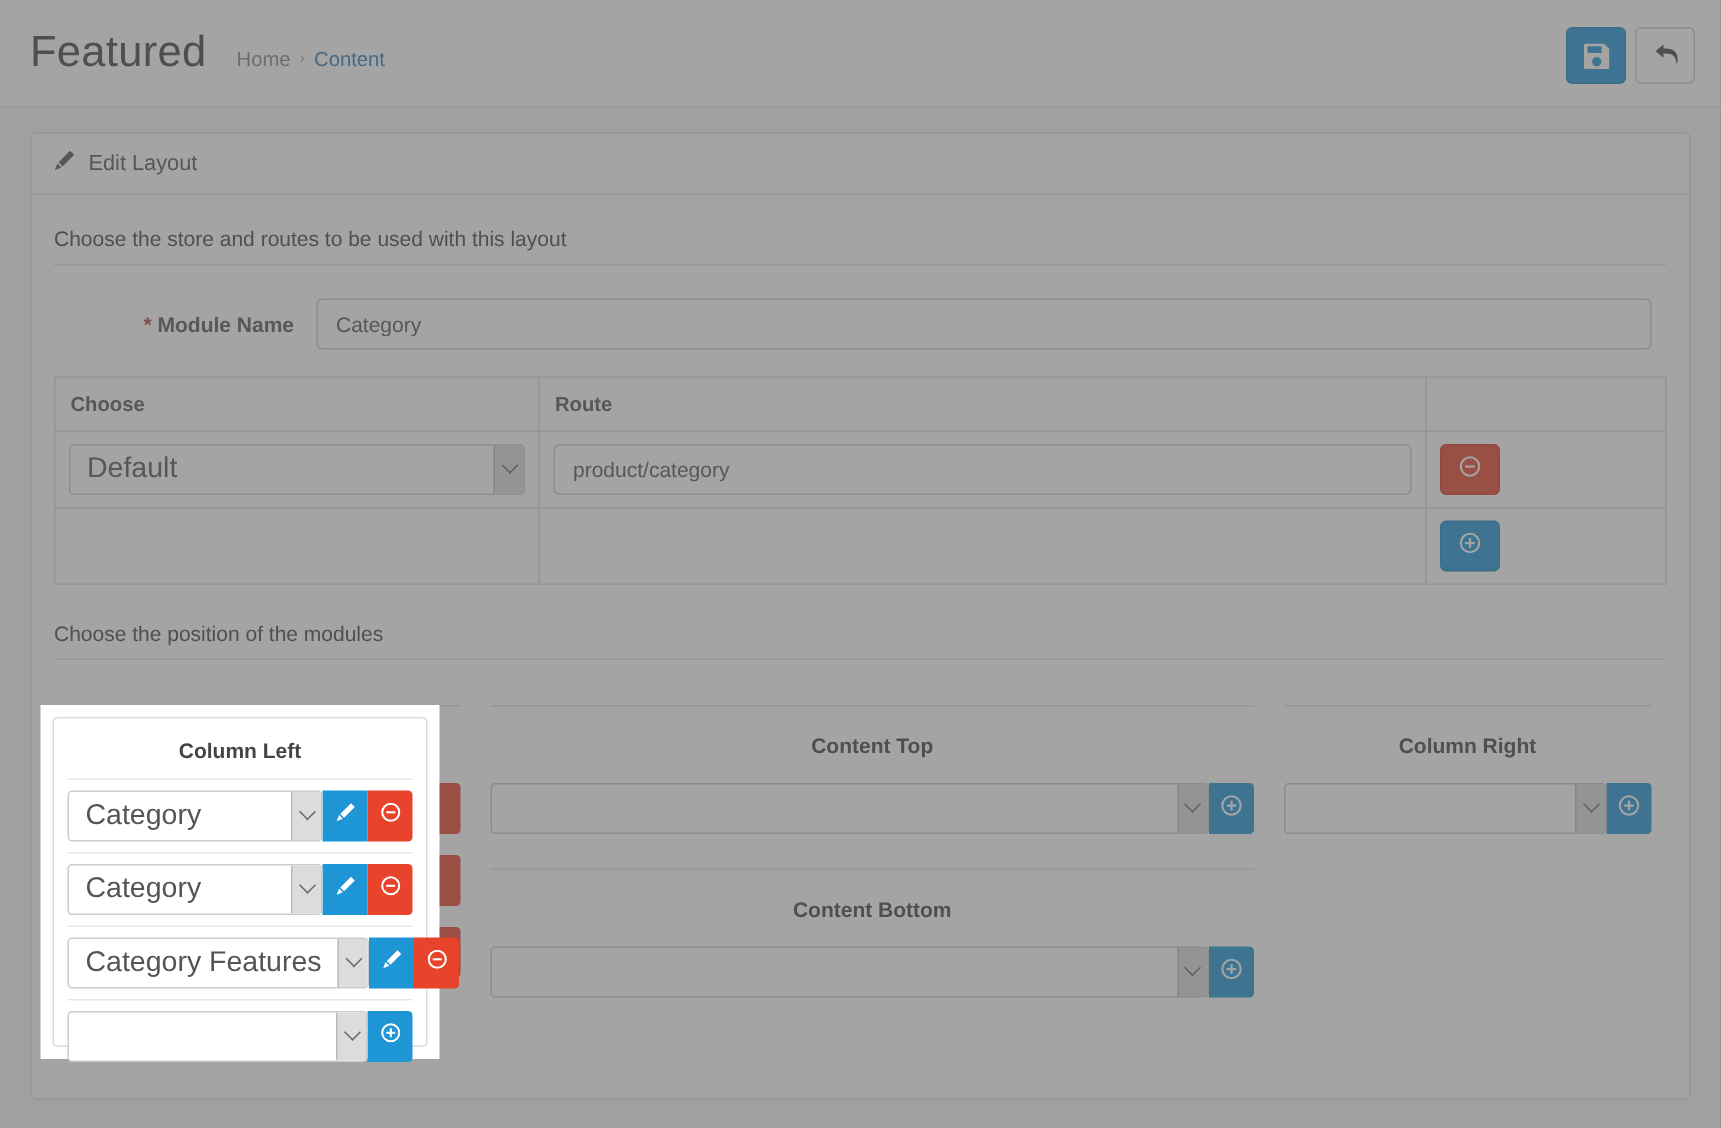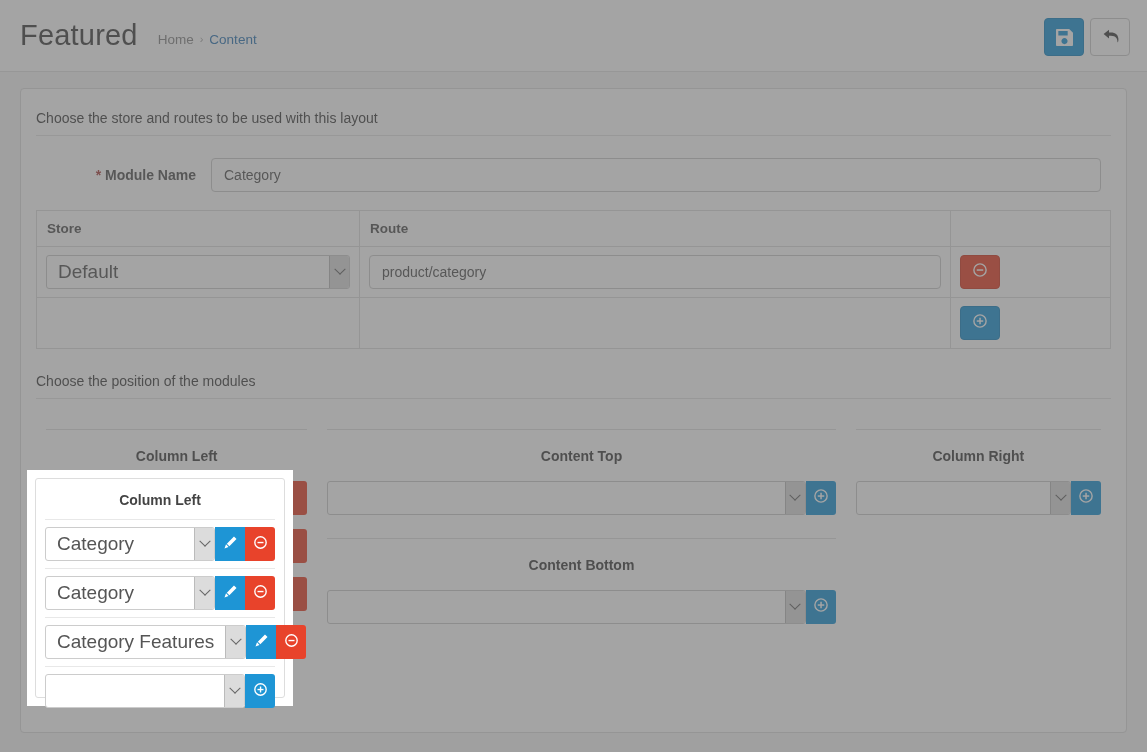--- a/index.html
+++ b/index.html
@@ -275,37 +275,45 @@
             <path fill="#444" d="M14.5 11.8c0-1.3-0.3-2.5-1-3.4C12.5 7 10.7 6.3 8.3 6.3H6.6V9L1.5 4.8 6.6 0.6v2.6h1.6c4.9 0 6.8 2.6 7.2 5.4 0.2 1.3 0 2.6-0.3 3.6-0.2 0.5-0.6 0.4-0.6-0.4z"></path>
           </svg>
         </span>
       </div>
     </div>
   </div>
 
   <div class="content">
     <div class="panel">
 
+      <div class="panel-heading">
+        <span>
+          <svg width="14" height="14" viewBox="0 0 16 16">
+            <path fill="#555" d="M12.3 0.6l3.1 3.1-8.8 8.8-3.1-3.1 8.8-8.8zM2.5 10.3l3.1 3.1L0.6 15.4l1.9-5.1z"></path>
+          </svg>
+        </span>
+        <span>Edit Layout</span>
+      </div>
 
       <div class="panel-body">
 
         <div class="legend">Choose the store and routes to be used with this layout</div>
 
         <div class="form-group">
           <label class="ctrl-label">
             <span class="req">*</span>
             <span>Module Name</span>
           </label>
           <input class="form-ctrl modname" type="text" value="Category" style="">
         </div>
 
         <table class="routes">
           <thead>
             <tr>
-              <th class="col-store">Store</th>
+              <th class="col-store">Choose</th>
               <th>Route</th>
               <th class="col-act"></th>
             </tr>
           </thead>
           <tbody>
             <tr>
               <td>
                 <div class="selwrap sel-store">
                   <span class="seltxt">Default</span>
                   <span class="arrowbtn">

